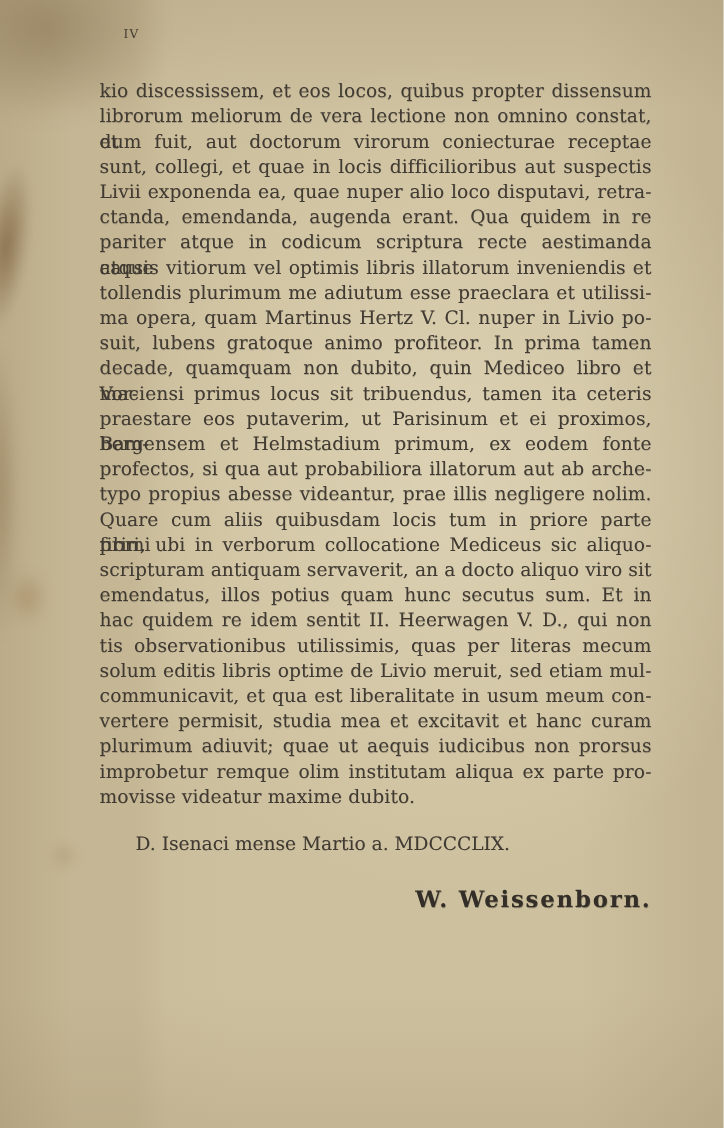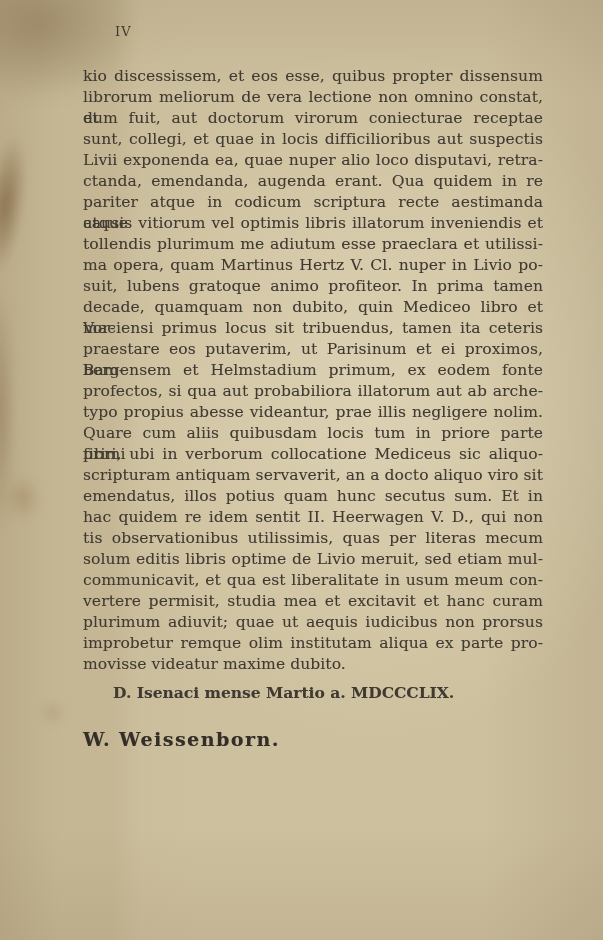--- a/index.html
+++ b/index.html
@@ -53,24 +53,23 @@
   }
   .stain-spot-2 {
     left: 40px; top: 700px; width: 26px; height: 26px;
     background: radial-gradient(ellipse at center, rgba(140,106,64,0.22), rgba(140,106,64,0.0) 70%);
     filter: blur(4px);
   }
   .page-number {
     position: absolute;
     left: 103px;
     top: 24px;
-    font-size: 13px;
+    font-size: 10px;
     letter-spacing: 1px;
     color: var(--ink, #403a32);
-    margin-left: 12px;
   }
   .text-block {
     position: absolute;
     left: 83px;
     top: 66px;
     width: 460px;
     color: var(--ink, #403a32);
     font-size: 15.5px;
   }
   .line {
@@ -79,30 +78,29 @@
     text-align: justify;
     text-align-last: justify;
     white-space: normal;
     letter-spacing: 0.1px;
     text-shadow: 0.3px 0.3px 0 rgba(64,58,50,0.25);
   }
   .line.last {
     text-align-last: left;
   }
   .date-line {
-    margin-top: 7px;
+    margin-top: 18px;
     line-height: 21px;
     text-indent: 30px;
     text-shadow: 0.3px 0.3px 0 rgba(64,58,50,0.25);
-    font-weight: bold;
   }
   .signature {
     margin-top: 24px;
     line-height: 24px;
-    text-align: left;
+    text-align: right;
     font-weight: bold;
     font-size: 19px;
     letter-spacing: 1.5px;
     color: #332e27;
     text-shadow: 0.4px 0.4px 0 rgba(51,46,39,0.35);
   }
 </style>
 </head>
 <body>
 
@@ -110,21 +108,21 @@
   <div class="stain stain-corner"></div>
   <div class="stain stain-edge-1"></div>
   <div class="stain stain-edge-2"></div>
   <div class="stain stain-spot-1"></div>
   <div class="stain stain-spot-2"></div>
 
   <div class="page-number">IV</div>
 
   <div class="text-block">
     <div>
-        <div class="line">kio discessissem, et eos esse, quibus propter dissensum</div>
+        <div class="line">kio discessissem, et eos locos, quibus propter dissensum</div>
         <div class="line">librorum meliorum de vera lectione non omnino constat, et</div>
         <div class="line">dum fuit, aut doctorum virorum coniecturae receptae</div>
         <div class="line">sunt, collegi, et quae in locis difficilioribus aut suspectis</div>
         <div class="line">Livii exponenda ea, quae nuper alio loco disputavi, retra-</div>
         <div class="line">ctanda, emendanda, augenda erant.  Qua quidem in re</div>
         <div class="line">pariter atque in codicum scriptura recte aestimanda atque</div>
         <div class="line">causis vitiorum vel optimis libris illatorum inveniendis et</div>
         <div class="line">tollendis plurimum me adiutum esse praeclara et utilissi-</div>
         <div class="line">ma opera, quam Martinus Hertz V. Cl. nuper in Livio po-</div>
         <div class="line">suit, lubens gratoque animo profiteor.  In prima tamen</div>

